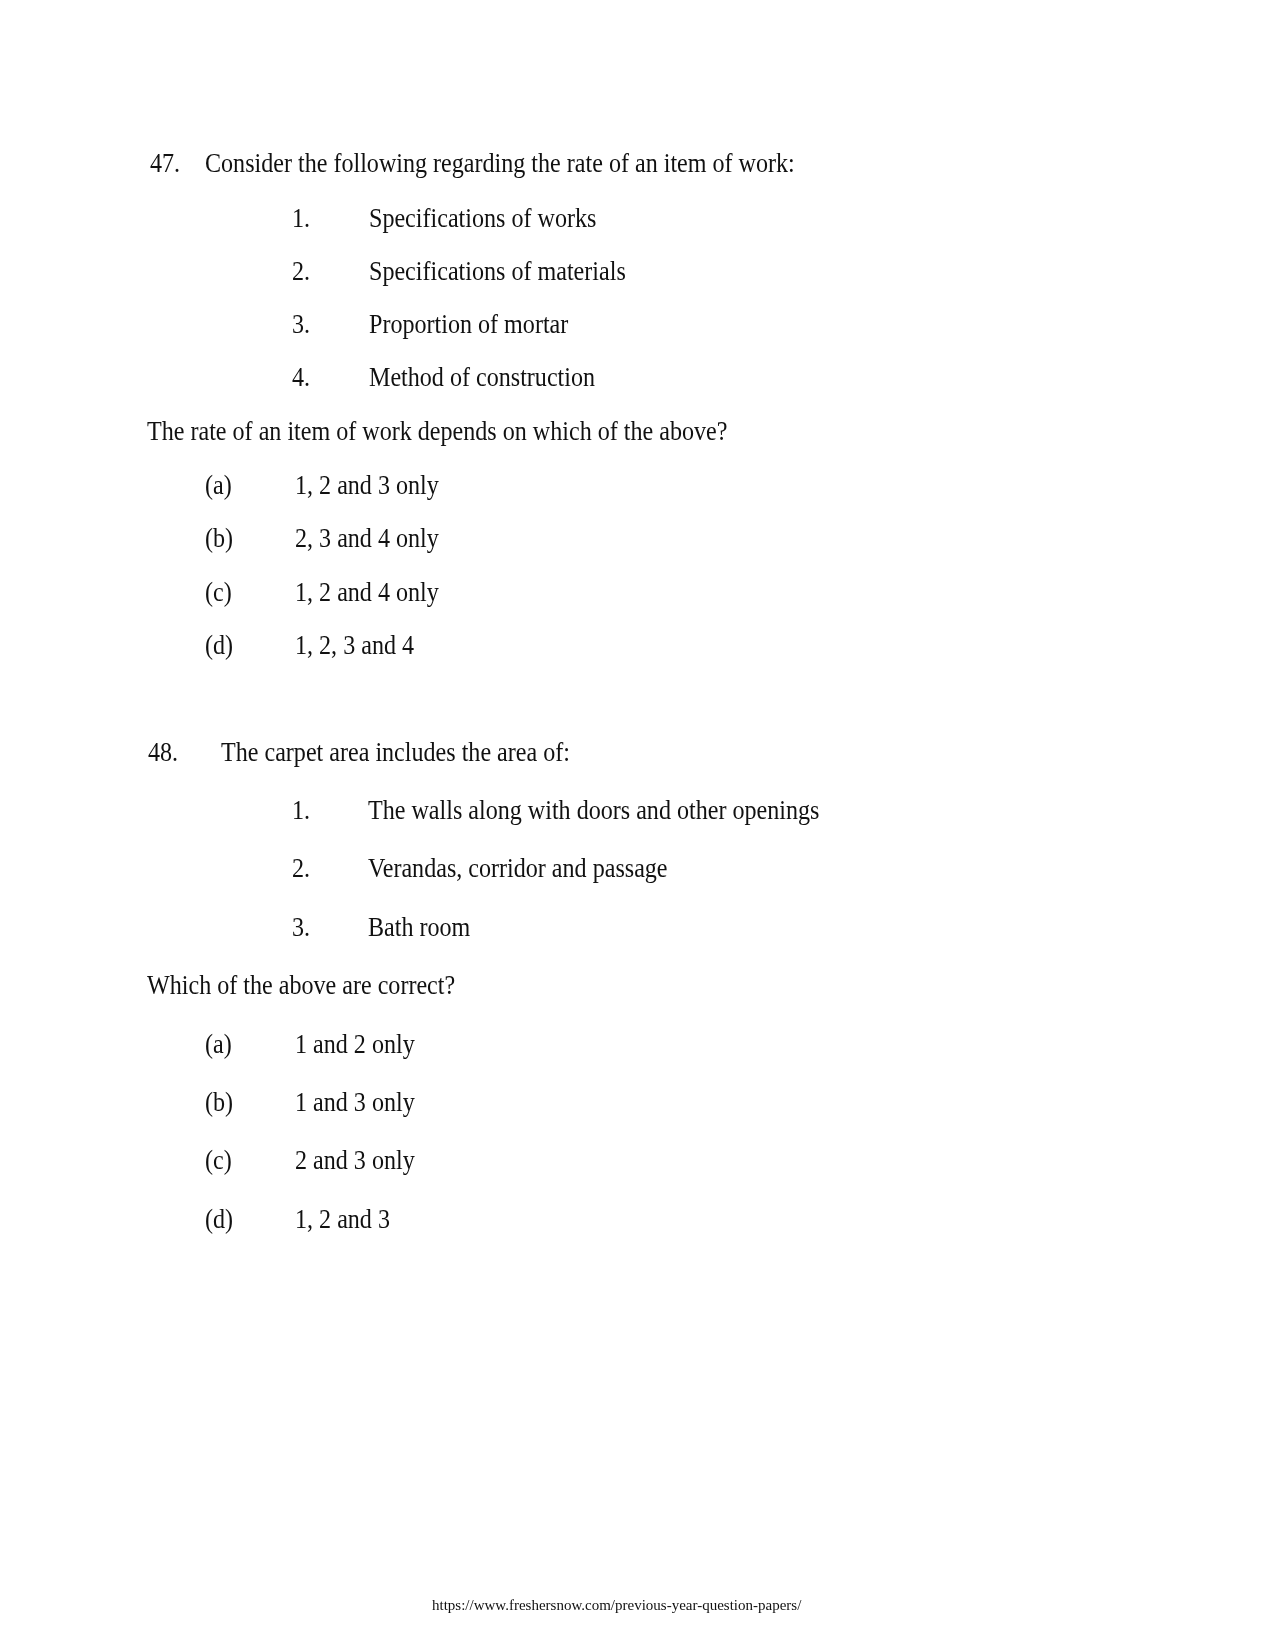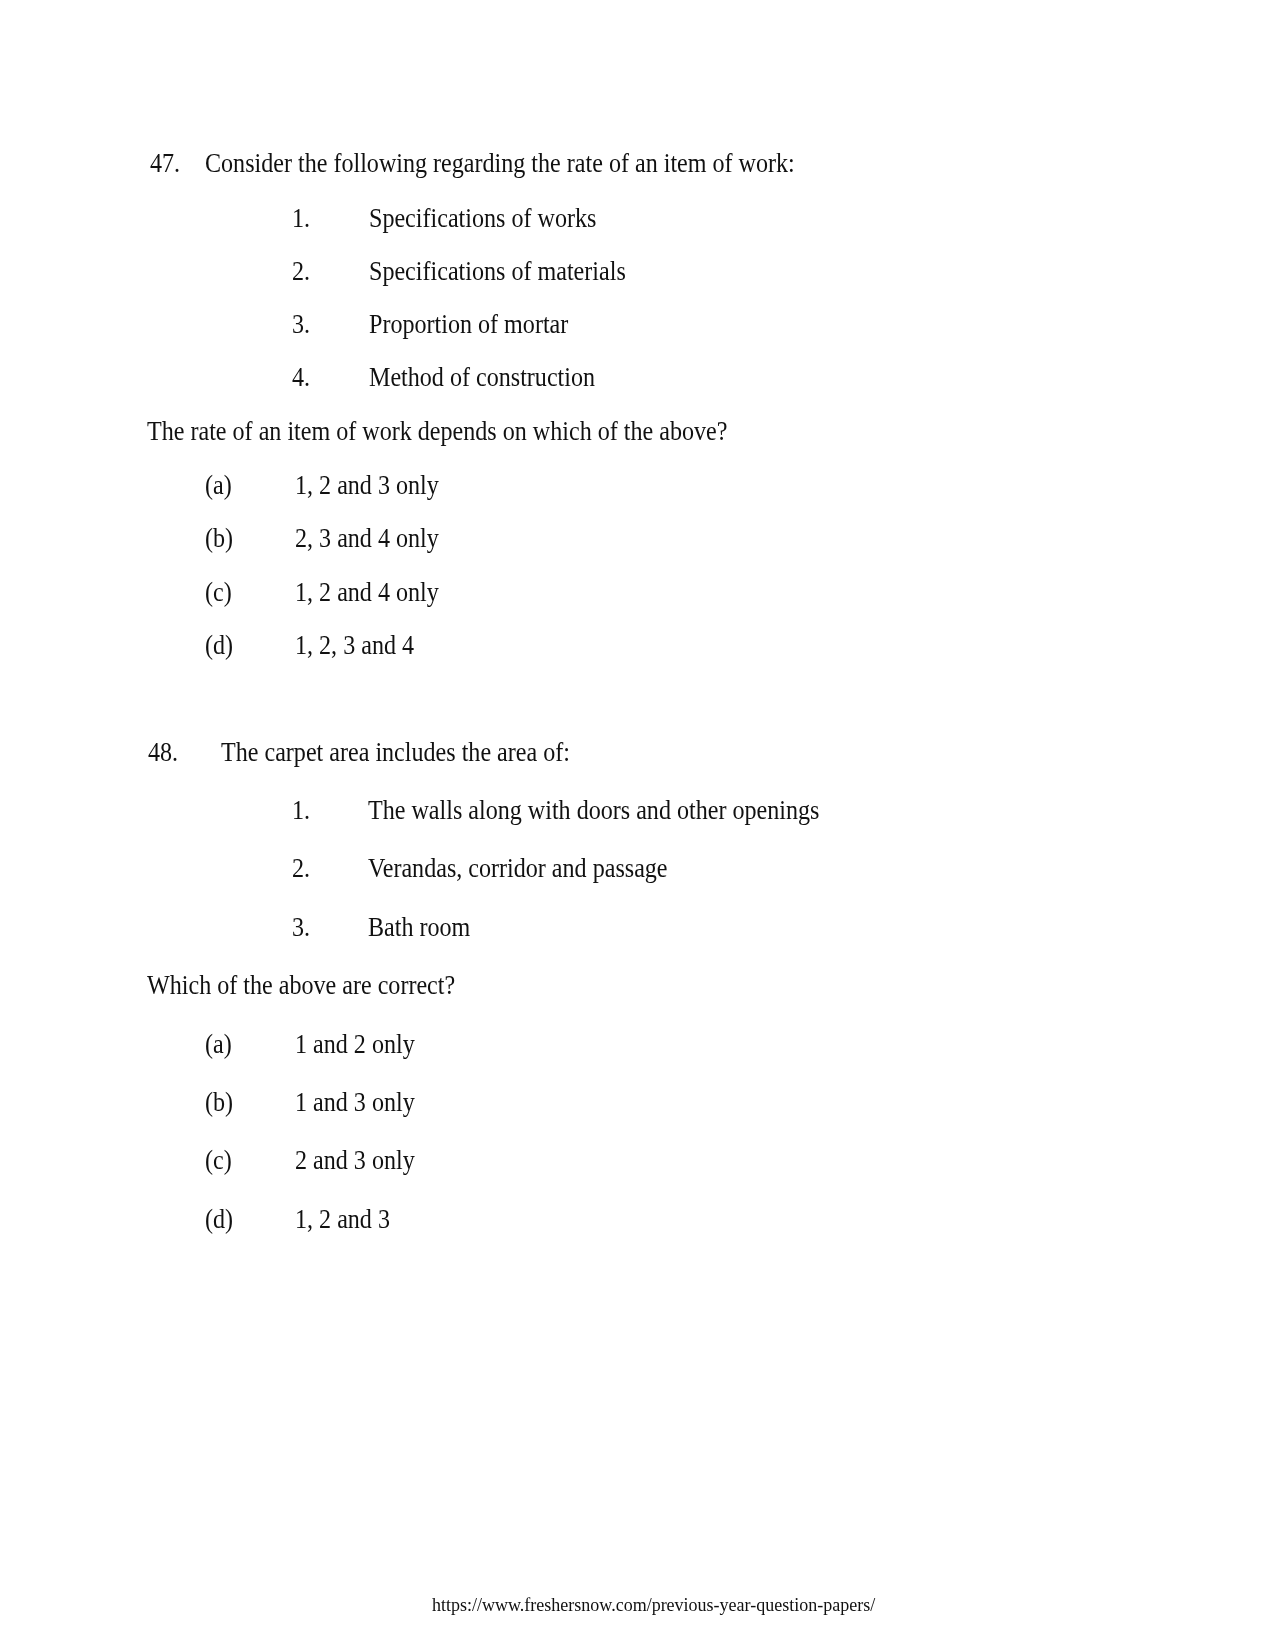--- a/index.html
+++ b/index.html
@@ -1,20 +1,20 @@
 <!DOCTYPE html>
 <html><head>
 <meta charset="utf-8">
 <style>
   html, body { margin: 0; padding: 0; background: #ffffff; }
   body { width: 1275px; height: 1651px; position: relative; overflow: hidden;
          font-family: "Liberation Serif", "DejaVu Serif", serif; color: #111; }
   .line { position: absolute; font-size: 28px; line-height: 32px; white-space: nowrap;
           transform: scaleX(0.86); transform-origin: left center; }
-  .footer { position: absolute; font-size: 18px; line-height: 18px; white-space: nowrap;
+  .footer { position: absolute; font-size: 15px; line-height: 18px; white-space: nowrap;
             font-family: "Liberation Serif", serif; color: #111; }
 </style>
 </head>
 <body>
 
 <div>
   <span class="line" style="left:150px; top:147px;">47.</span>
   <span class="line" style="left:205px; top:147px;">Consider the following regarding the rate of an item of work:</span>
 
   <span class="line" style="left:292px; top:202px;">1.</span>

